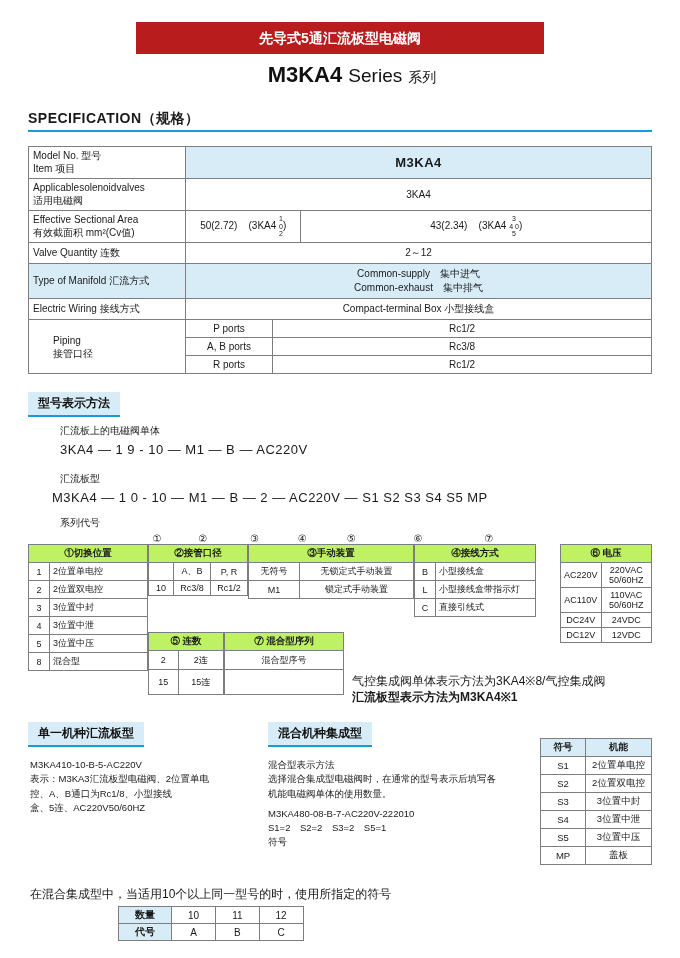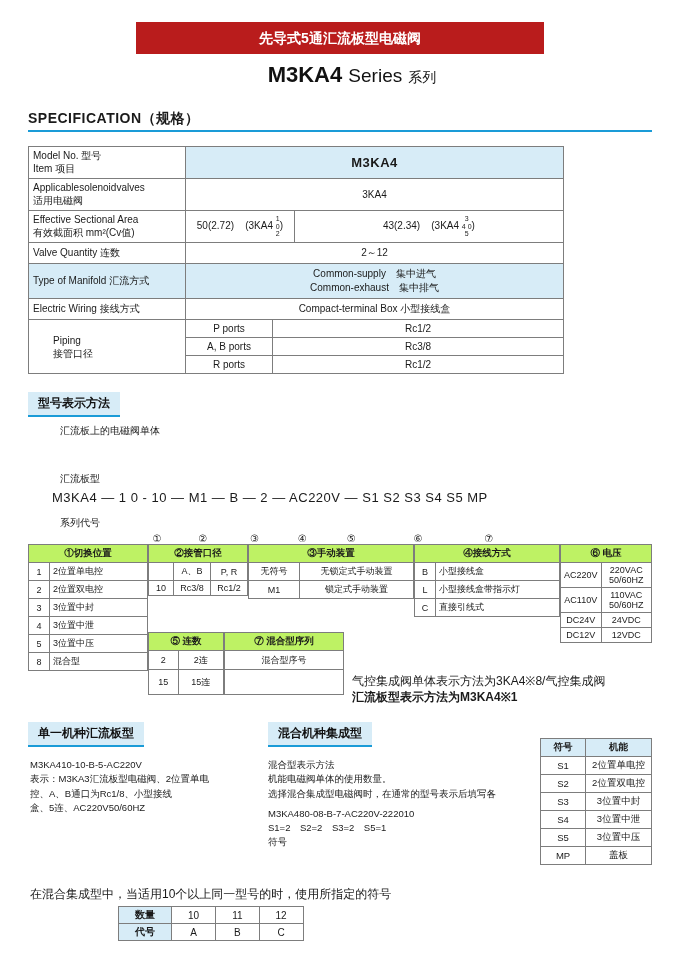--- a/index.html
+++ b/index.html
@@ -32,21 +32,21 @@
   
   .spec-head{
     position:absolute;left:28px;top:110px;font-size:14px;font-weight:bold;letter-spacing:.5px;
   }
   .spec-rule{
     position:absolute;left:28px;top:130px;width:624px;height:2px;background:#1a9bd7;
   }
 
   
   .spec-table{
-    position:absolute;left:28px;top:146px;width:536px;
+    position:absolute;left:28px;top:146px;width:624px;
     border-collapse:collapse;font-size:10px;
   }
   .spec-table td{
     border:1px solid #7d7d7d;
     padding:3px 4px;
     vertical-align:middle;
   }
   .spec-table .lab{
     width:148px;background:#ffffff;line-height:1.25;
   }
@@ -172,20 +172,21 @@
     <tr>
       <td class="sub-lab">R ports</td>
       <td class="val" colspan="3">Rc1/2</td>
     </tr>
   </tbody>
     </table>
 
   <div class="tab" style="left:28px;top:392px;">型号表示方法</div>
 
   <div class="codeblk" style="left:60px;top:424px;">汇流板上的电磁阀单体</div>
+  <div class="codeblk codeline" style="left:60px;top:442px;">3KA4 — 1 9 - 10 — M1 — B — AC220V</div>
 
   <div class="codeblk" style="left:60px;top:472px;">汇流板型</div>
   <div class="codeblk codeline" style="left:52px;top:490px;">M3KA4 — 1 0 - 10 — M1 — B — 2 — AC220V — S1 S2 S3 S4 S5 MP</div>
 
   <div class="codeblk" style="left:60px;top:516px;">系列代号</div>
 
   <div class="codeblk" style="left:140px;top:533px;width:470px;">
     <span style="display:inline-block;width:34px;text-align:center;">①</span>
     <span style="display:inline-block;width:52px;text-align:center;">②</span>
     <span style="display:inline-block;width:46px;text-align:center;">③</span>
@@ -254,21 +255,21 @@
       <td style="width:44px;">无符号</td>
       <td>无锁定式手动装置</td>
     </tr>
     <tr>
       <td>M1</td>
       <td>锁定式手动装置</td>
     </tr>
   </tbody>
     </table>
 
-  <table class="opt" style="left:414px;top:544px;width:146px;border-radius:12px;">
+  <table class="opt" style="left:414px;top:544px;width:122px;border-radius:12px;">
     <tbody>
         <tr>
       <th colspan="2">④接线方式</th>
     </tr>
     <tr>
       <td style="width:14px;">B</td>
       <td class="lft">小型接线盒</td>
     </tr>
     <tr>
       <td>L</td>
@@ -343,22 +344,22 @@
 
   <div class="txtblk" style="left:30px;top:758px;width:224px;">
     <div>M3KA410-10-B-5-AC220V</div>
     <div>表示：M3KA3汇流板型电磁阀、2位置单电</div>
     <div>控、A、B通口为Rc1/8、小型接线</div>
     <div>盒、5连、AC220V50/60HZ</div>
   </div>
 
   <div class="txtblk" style="left:268px;top:758px;width:256px;">
     <div>混合型表示方法</div>
+    <div>选择混合集成型电磁阀时，在通常的型号表示后填写各</div>
     <div>机能电磁阀单体的使用数量。</div>
-    <div>选择混合集成型电磁阀时，在通常的型号表示后填写各</div>
     <div style="height:6px;"></div>
     <div>M3KA480-08-B-7-AC220V-222010</div>
     <div>S1=2　S2=2　S3=2　S5=1</div>
     <div>符号</div>
   </div>
 
   <table class="sym-table" style="left:540px;top:738px;width:112px;">
     <tbody>
         <tr>
       <th style="width:32px;">符号</th>

